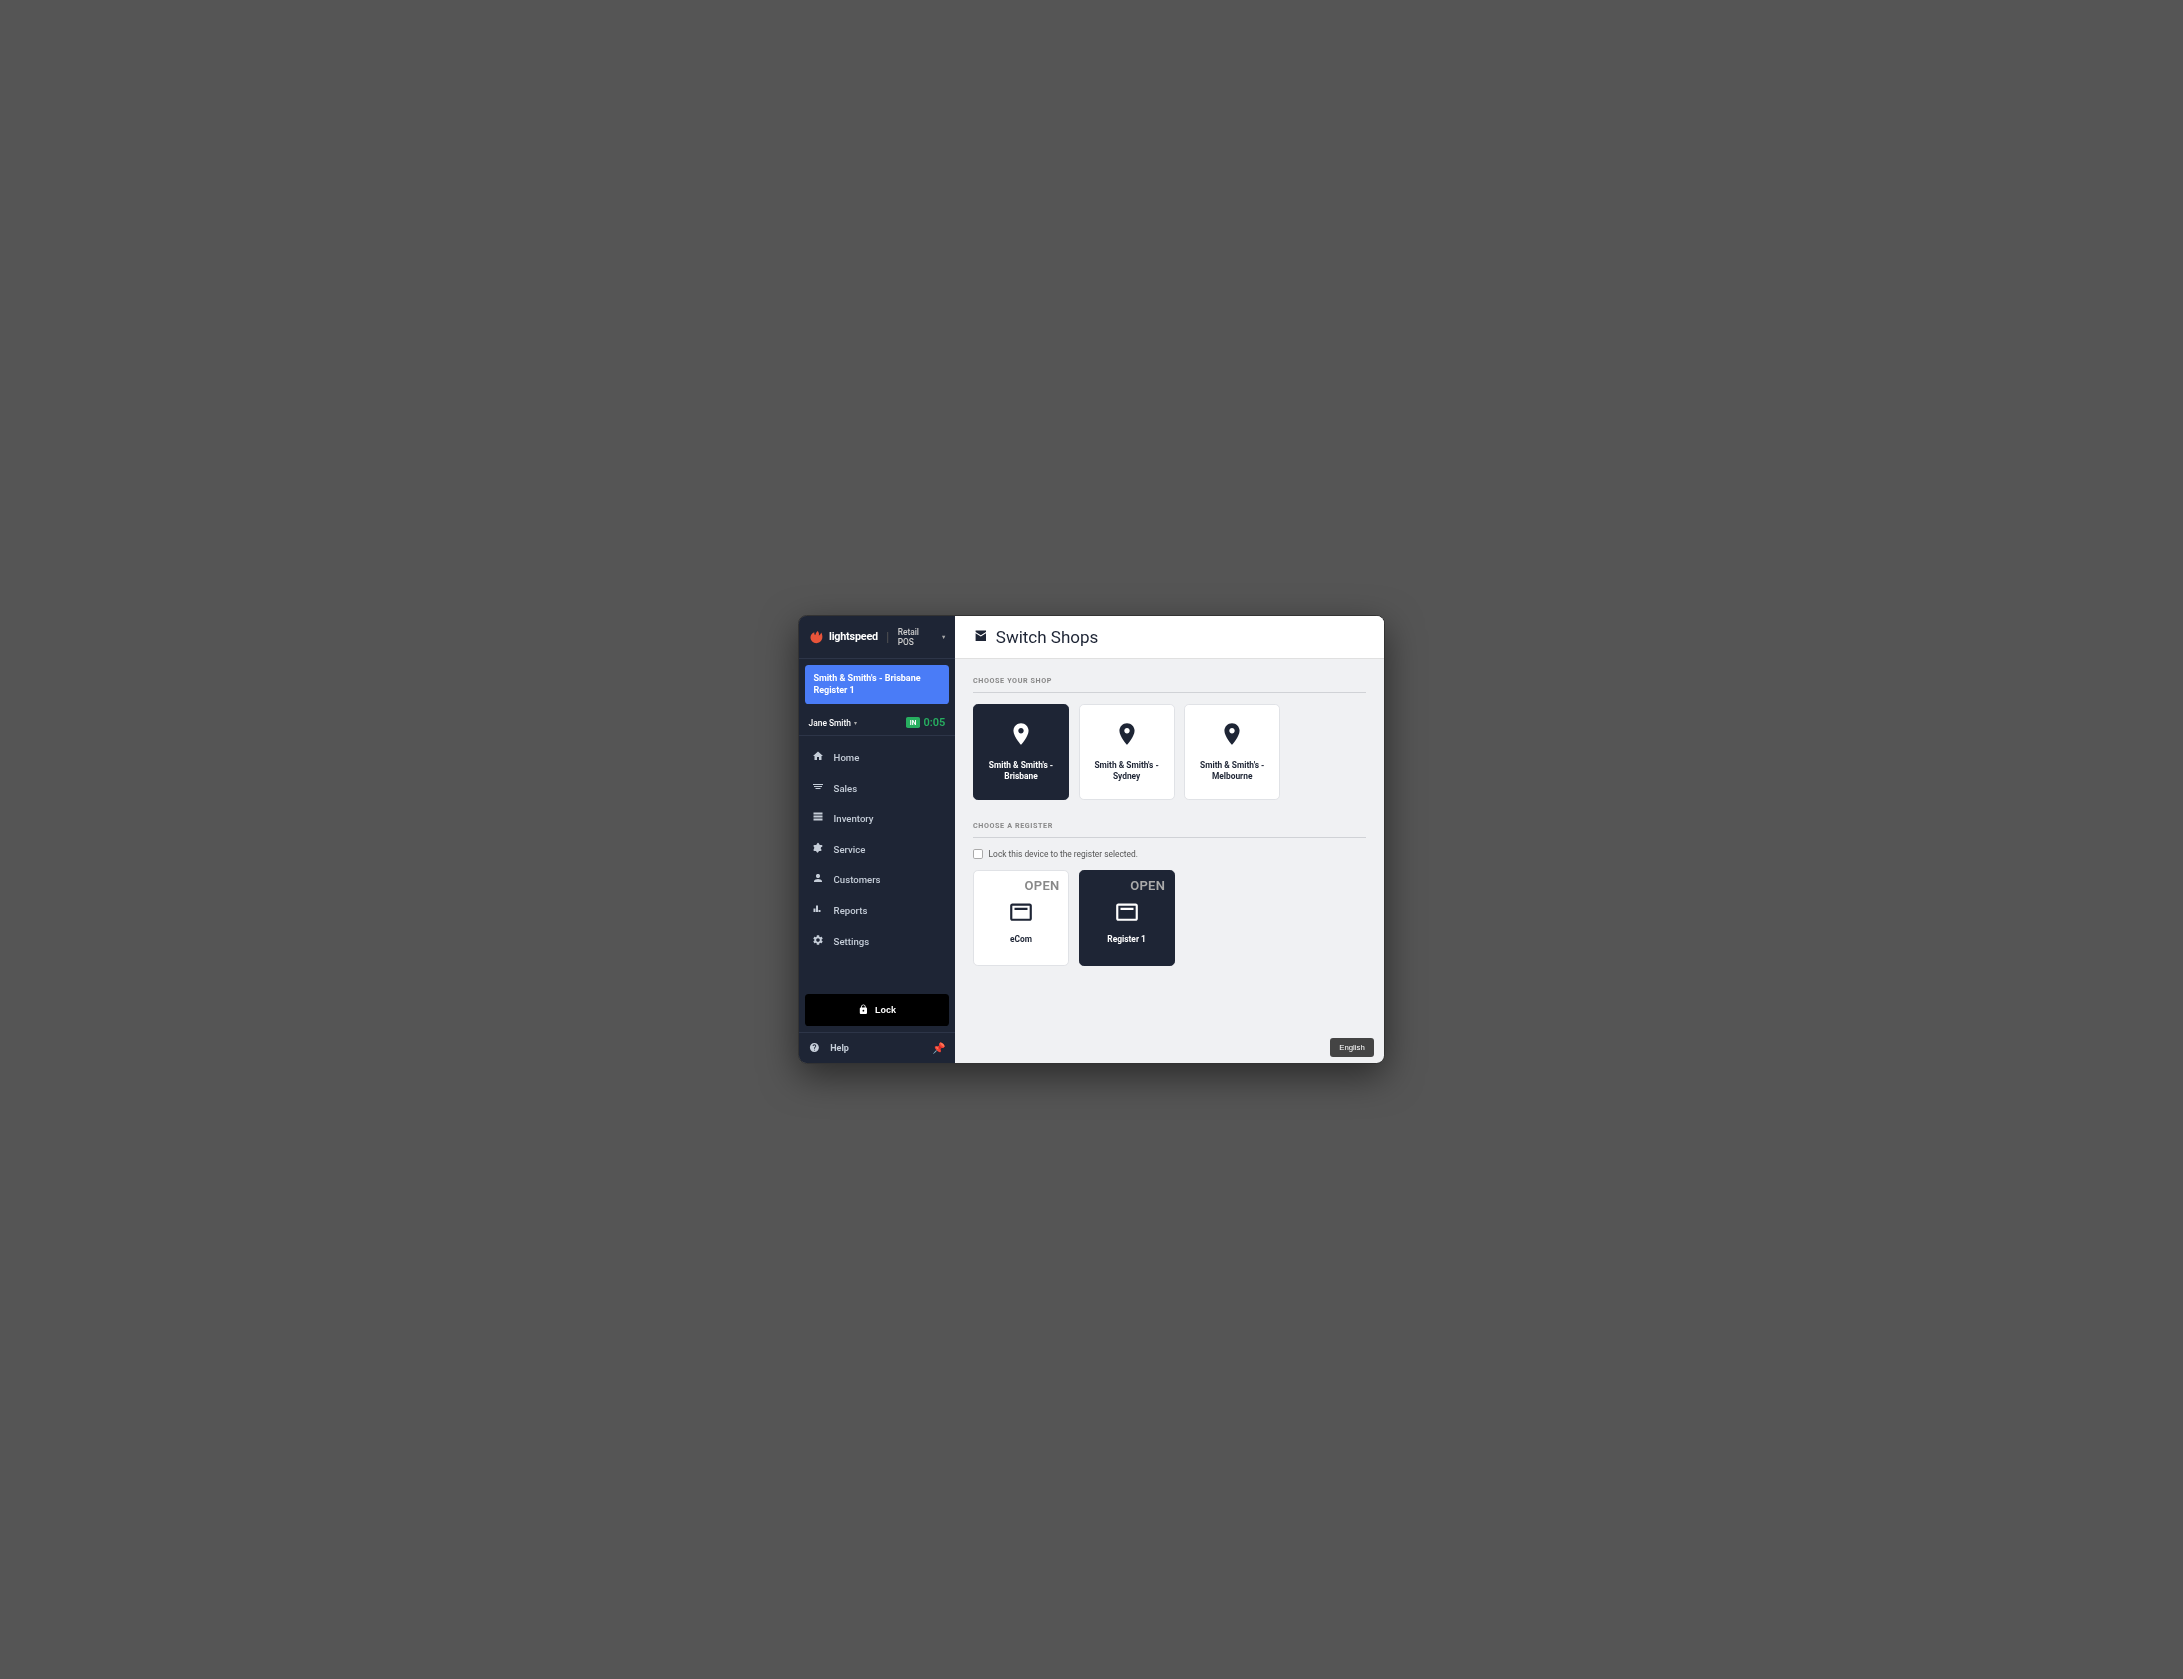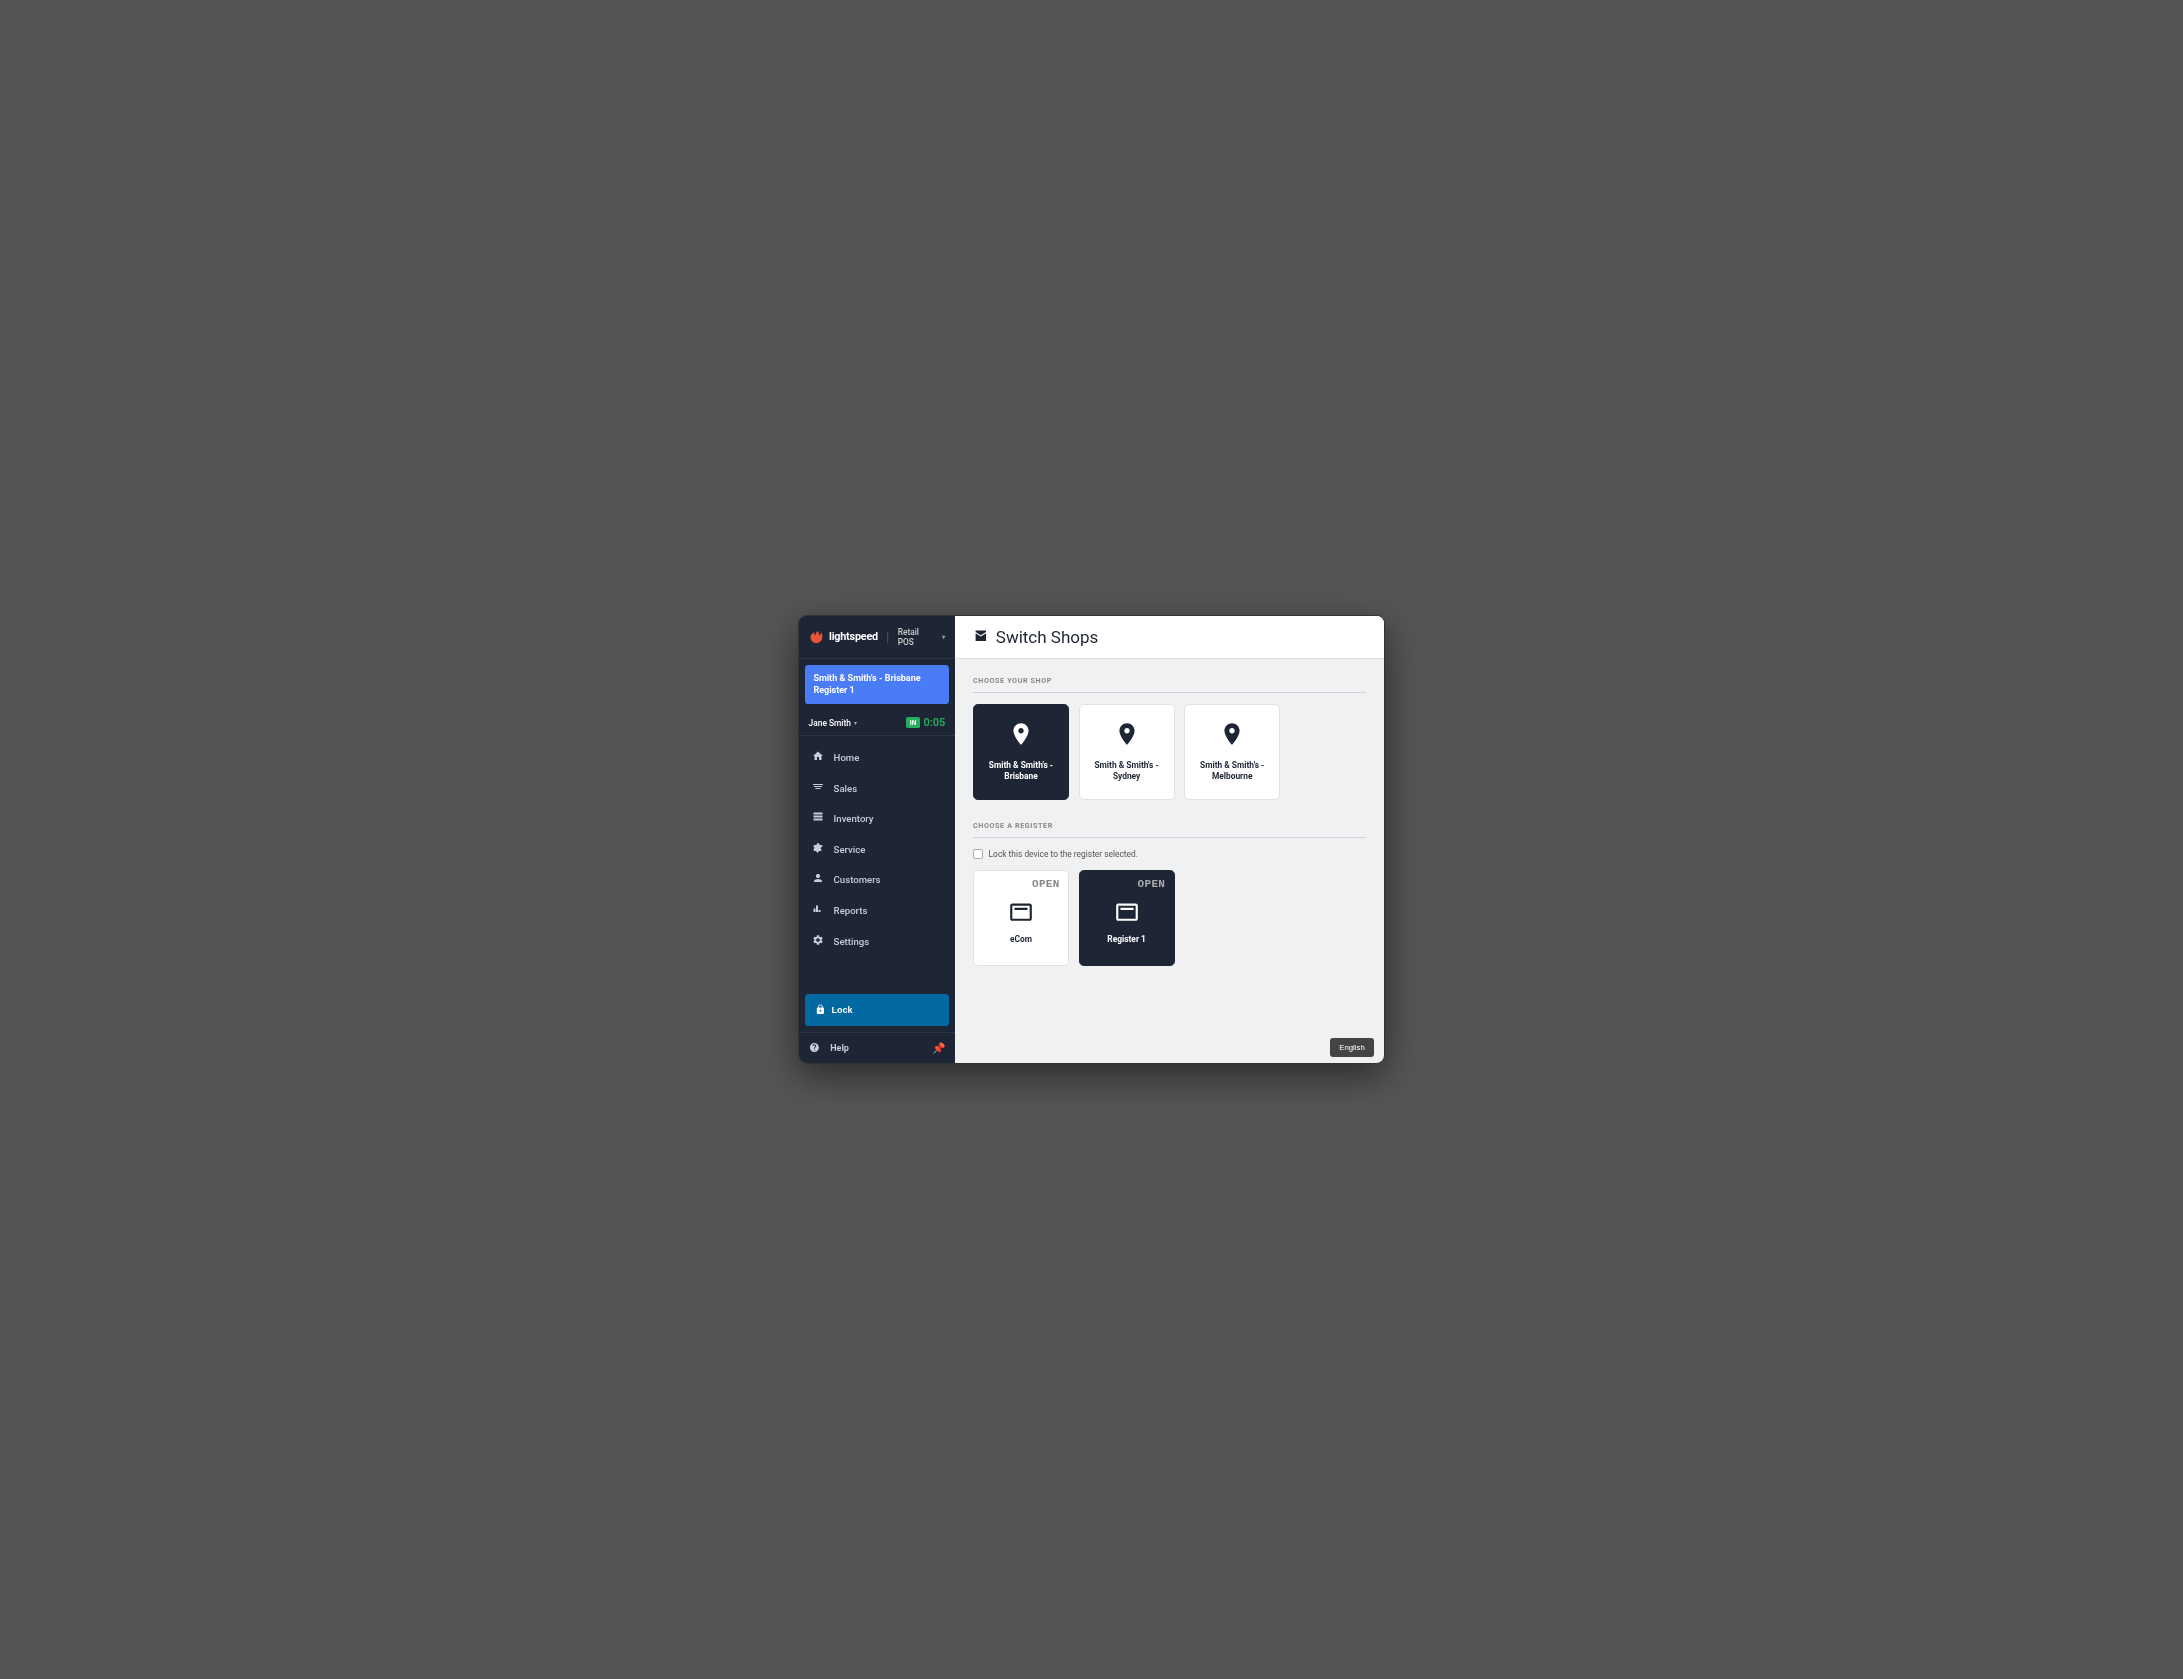--- a/index.html
+++ b/index.html
@@ -136,29 +136,30 @@
       transition: background 0.15s;
     }
     .nav-icon {
       font-size: 10.8px;
       width: 13px;
       text-align: center;
       flex-shrink: 0;
     }
     .lock-btn {
       margin: 6px 6px;
-      background: #0369a1;
+      background: #000000;
       border: none;
       border-radius: 3.6px;
       color: #fff;
       font-size: 9px;
       font-weight: 600;
       padding: 9.6px;
       display: flex;
       align-items: center;
+      justify-content: center;
       gap: 6px;
       cursor: pointer;
       width: calc(100% - 12px);
     }
     .sidebar-footer {
       display: flex;
       align-items: center;
       border-top: 0.6px solid #2d3548;
       padding: 8.4px 9.6px;
     }
@@ -303,26 +304,25 @@
       background: #1e2535;
       border-color: #1e2535;
     }
     .register-card.active .register-name { color: #fff; }
     .register-card.active .register-icon { color: #fff; }
     .register-card.active .open-badge { color: #aaa; }
     .open-badge {
       position: absolute;
       top: 7.2px;
       right: 8.4px;
-      font-size: 11px;
+      font-size: 13px;
       font-weight: 600;
       color: #888;
       text-transform: uppercase;
       letter-spacing: 0.3px;
-      font-family: Liberation Mono, monospace;
     }
     .register-icon {
       font-size: 23px;
       color: #1e2535;
       margin-top: 4.8px;
     }
     .register-name {
       font-size: 8.4px;
       font-weight: 700;
       color: #1e2535;

